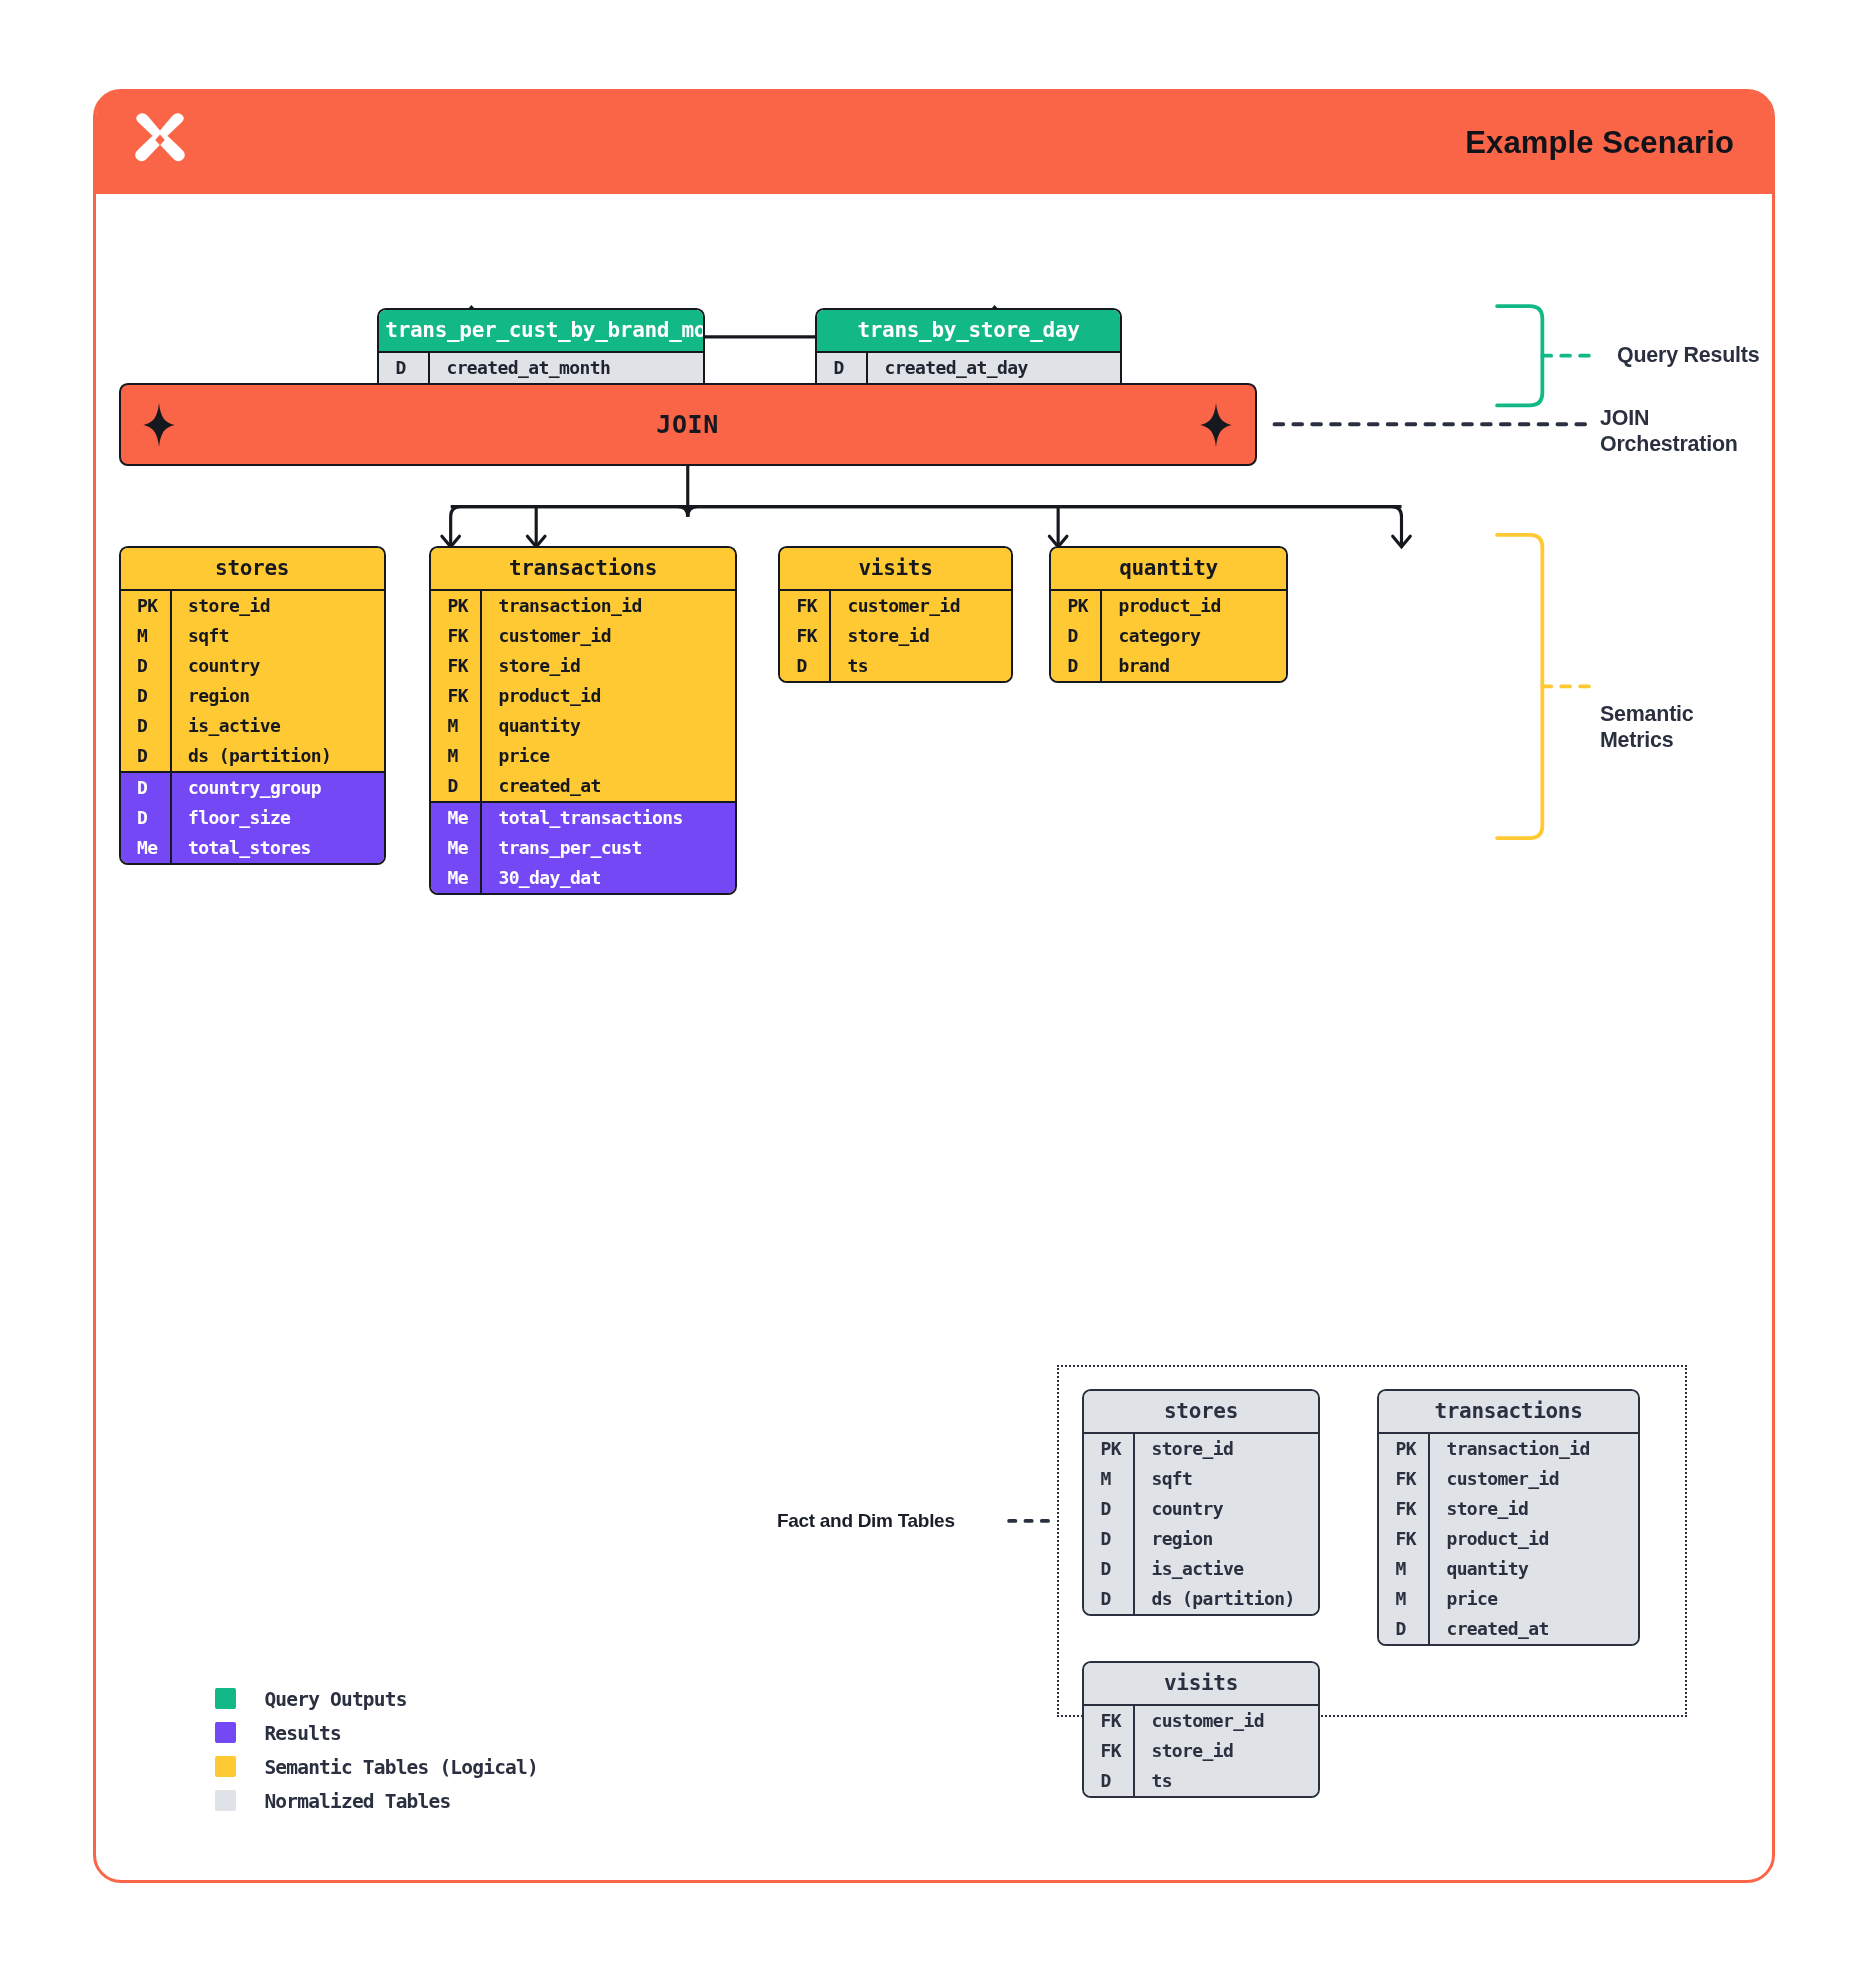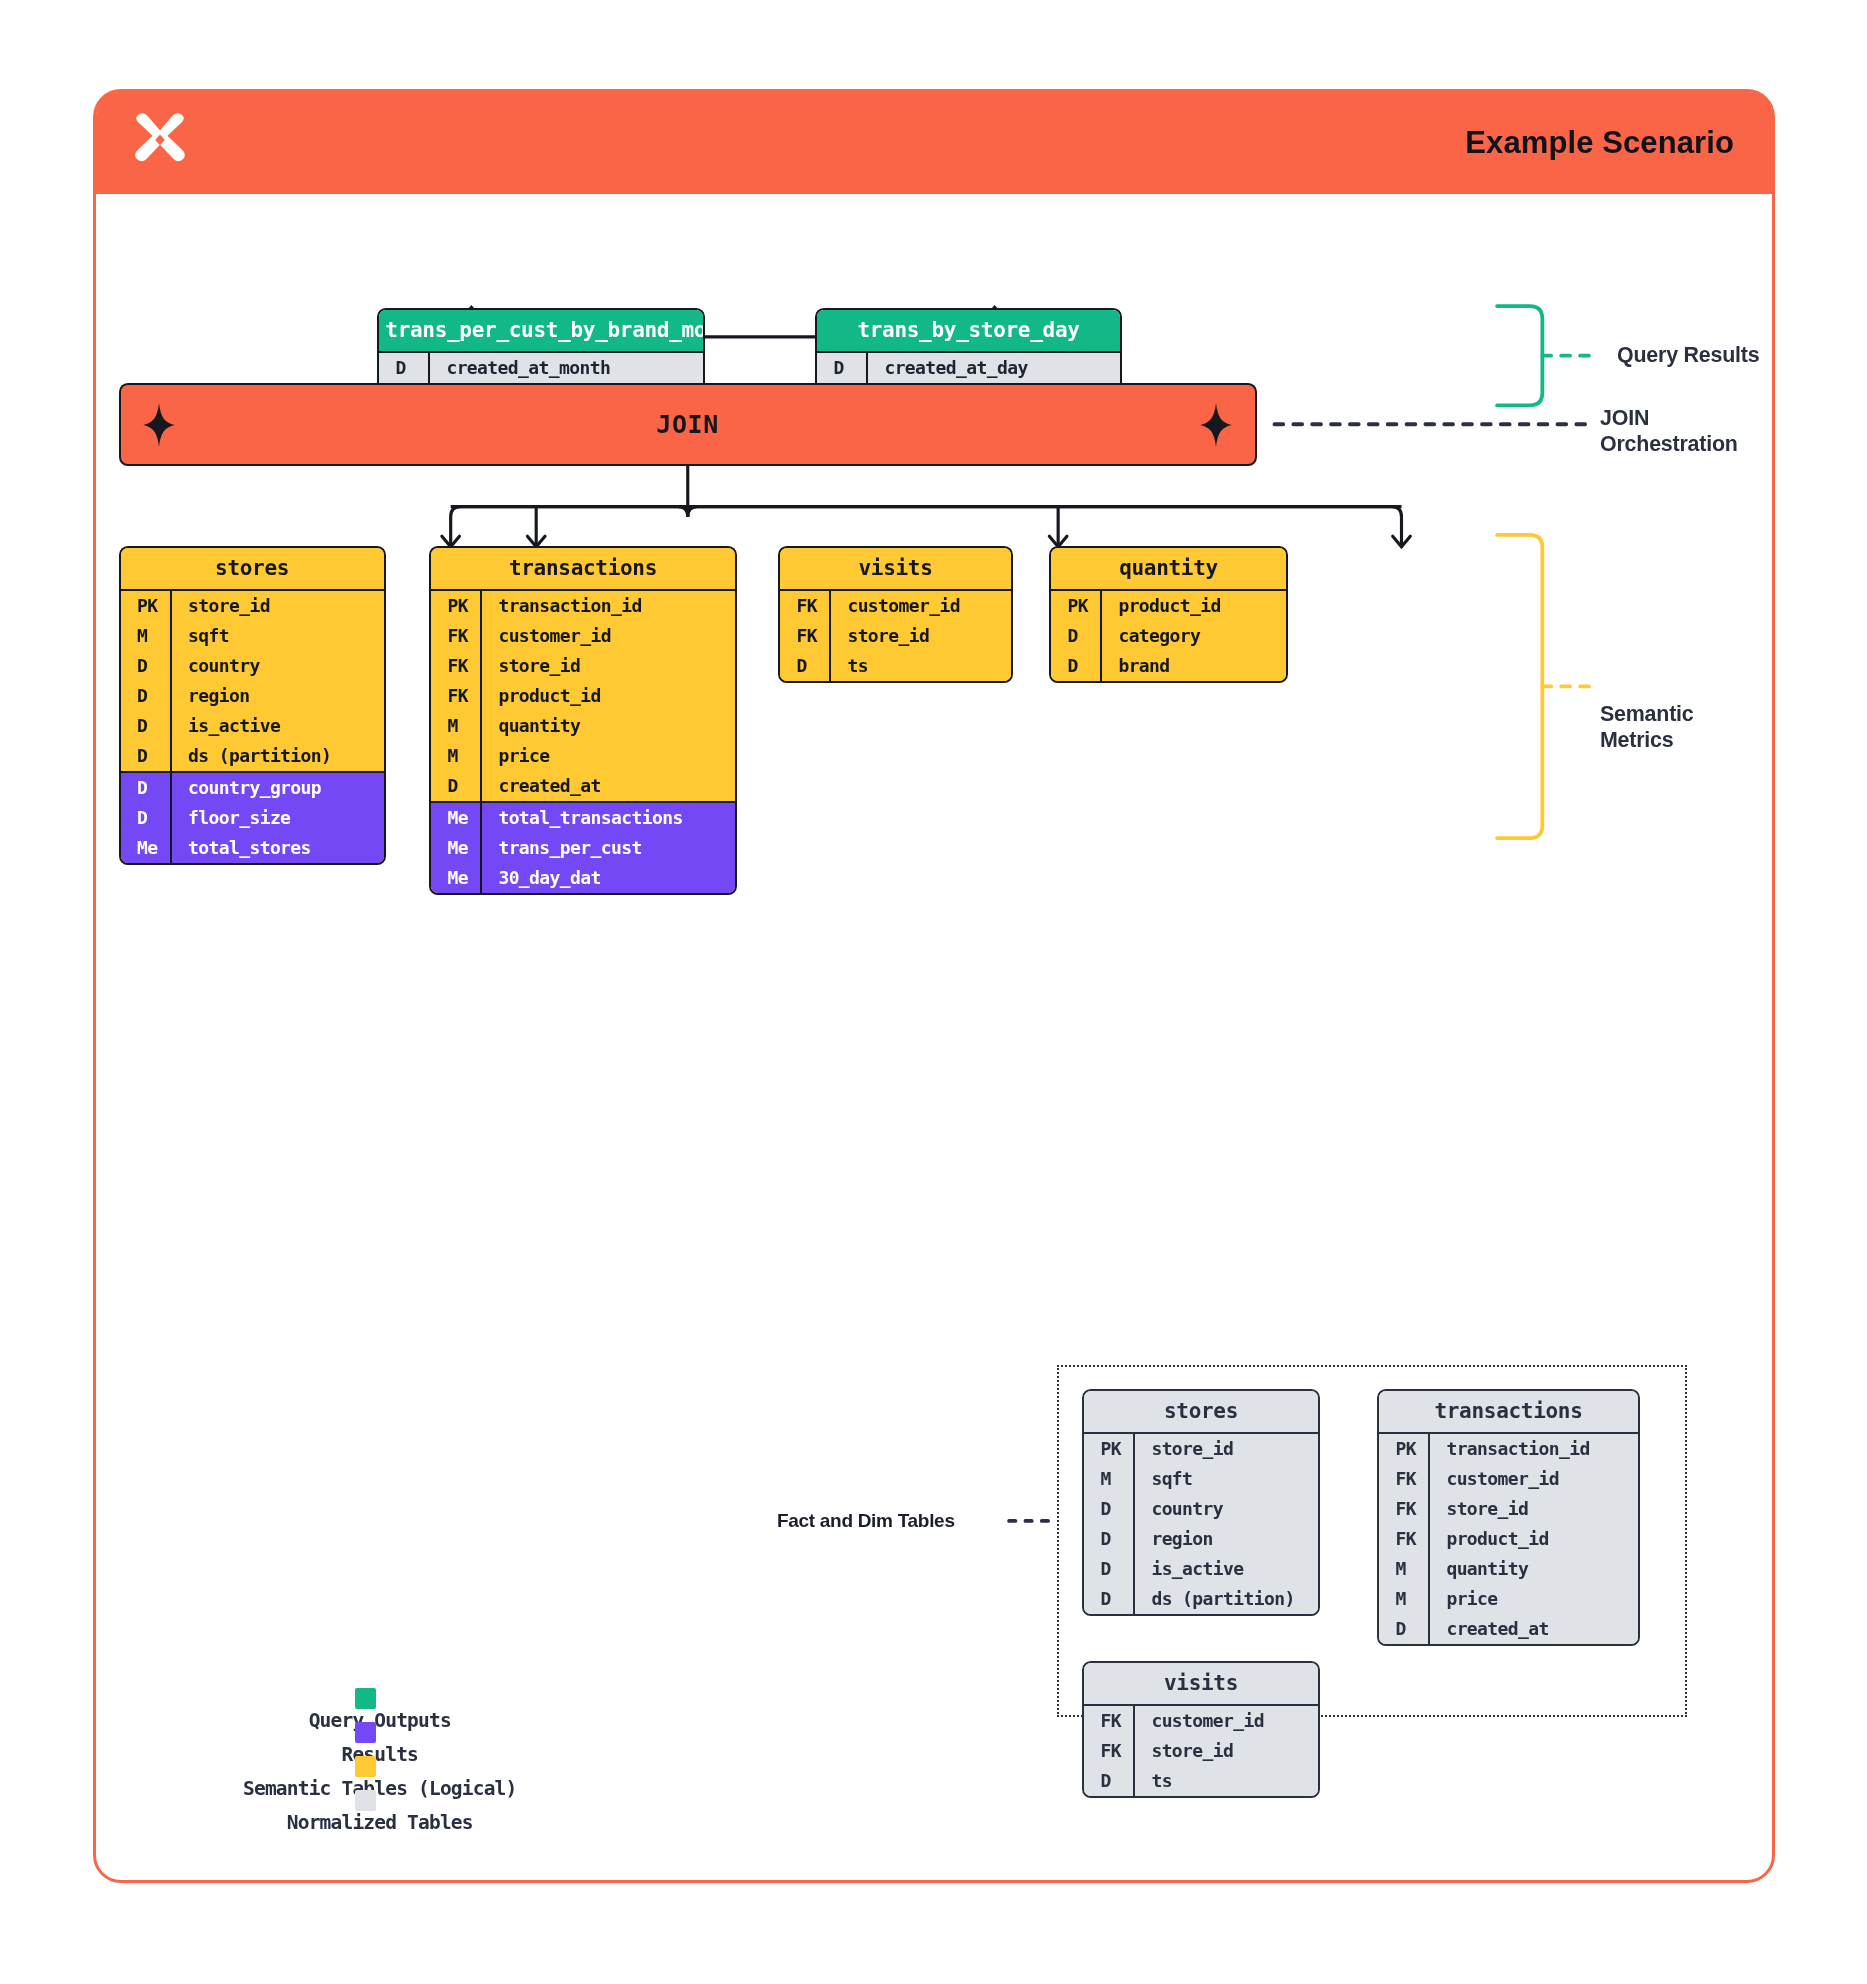--- a/index.html
+++ b/index.html
@@ -208,23 +208,21 @@
   }
 
   
   #legend {
     position: absolute;
     left: 119px;
     top: 1494px;
   }
   .legend-row {
     display: flex;
-    align-items: center;
     height: 34px;
-    flex-direction: column;
   }
   .legend-swatch {
     width: 21.4px;
     height: 21.4px;
     flex: 0 0 21.4px;
     border-radius: 1.9px;
   }
   .legend-text {
     margin-left: 28px;
     font-family: "DejaVu Sans Mono", "Liberation Mono", monospace;

